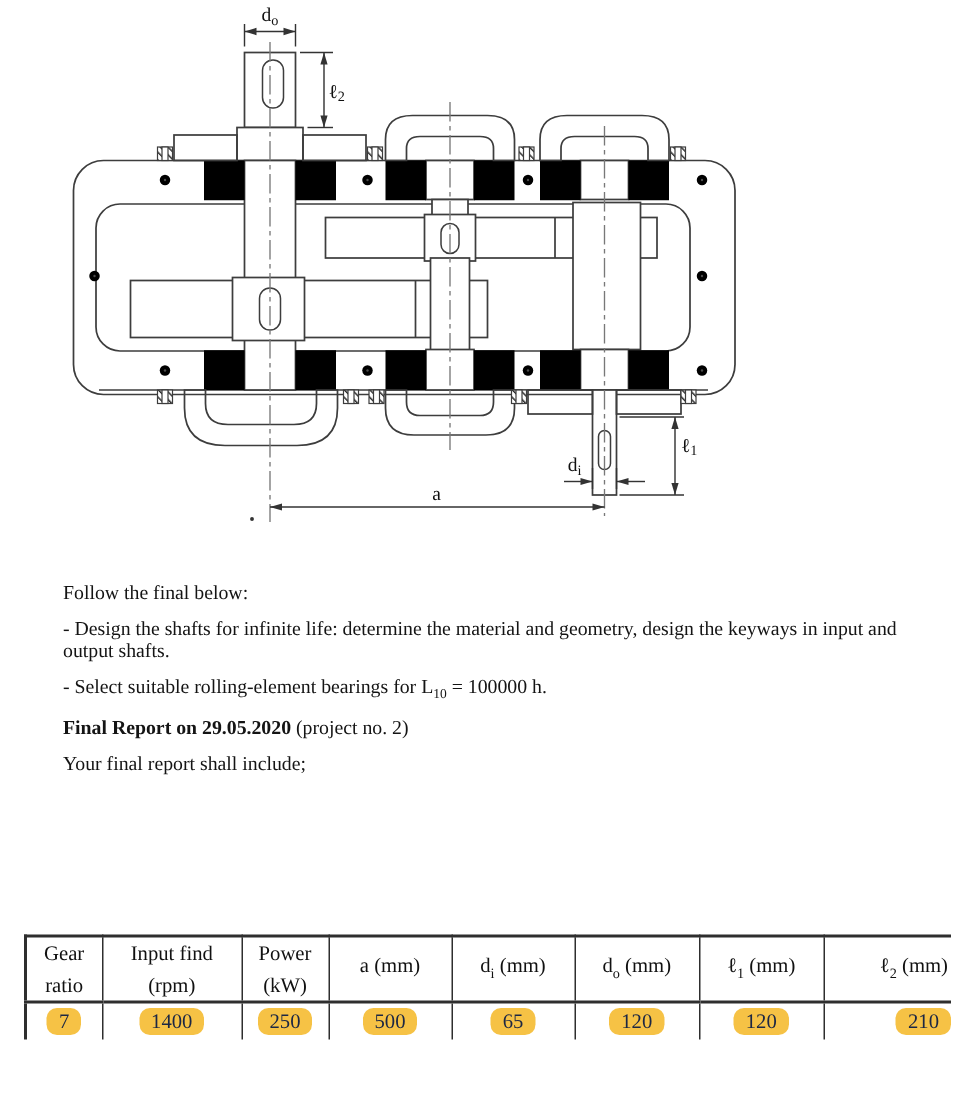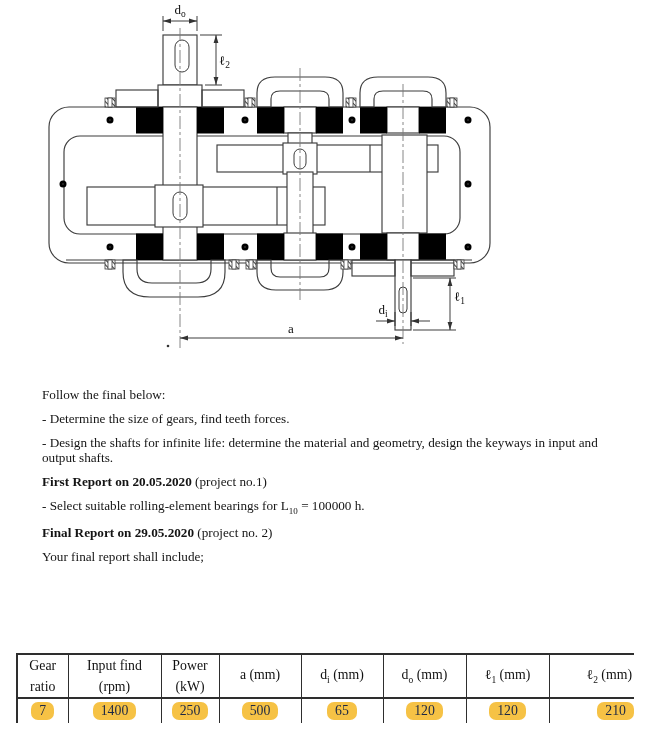--- a/index.html
+++ b/index.html
@@ -17,21 +17,21 @@
   .dim polygon{fill:#333333;stroke:none;}
   .dim text{font-family:"Liberation Serif","DejaVu Serif",serif;font-size:13px;fill:#101010;}
   .dim .sub{font-size:9.5px;}
   
   .text-block{position:absolute;top:371px;left:42px;width:576px;font-size:13.2px;line-height:1.18;}
   .text-block p{margin:0 0 8.5px 0;}
   .text-block sub{font-size:9px;}
   .p-just{text-align:justify;}
   
   .params{
-    position:absolute;top:653px;left:16px;width:617px;
+    position:absolute;top:623px;left:16px;width:617px;
     border-collapse:collapse;table-layout:fixed;
     border-top:2px solid #2e2e2e;border-left:2px solid #2e2e2e;
     font-size:13.8px;color:#111;
   }
   .params th{
     font-weight:normal;text-align:center;vertical-align:middle;height:42px;
     border-right:1.6px solid #2e2e2e;border-bottom:2px solid #2e2e2e;
     line-height:1.25;padding:0 2px;
   }
   .params td{
@@ -279,23 +279,21 @@
     <line x1="180" y1="338" x2="403" y2="338"></line>
     <polygon points="180,338 188,335.6 188,340.4"></polygon>
     <polygon points="403,338 395,335.6 395,340.4"></polygon>
     <text x="291" y="333" text-anchor="middle">a</text>
   </g>
   <circle cx="168" cy="346" r="1.3" fill="#333"></circle>
 </svg>
 
 <div class="text-block">
   <p><br><span>Follow the final below:</span></p>
-  <p>- Determine the size of gears, find teeth forces.</p>
   <p>- Design the shafts for infinite life: determine the material and geometry, design the keyways in input and output shafts.</p>
-  <p><b>First Report on 20.05.2020</b><span> (project no.1)</span></p>
   <p><span>- Select suitable rolling-element bearings for L</span><sub>10</sub><span> = 100000 h.</span></p>
   <p><b>Final Report on 29.05.2020</b><span> (project no. 2)</span></p>
   <p>Your final report shall include;</p>
 </div>
 
 <table class="params">
   <colgroup>
     <col style="width:51px">
       <col style="width:93px">
       <col style="width:58px">

